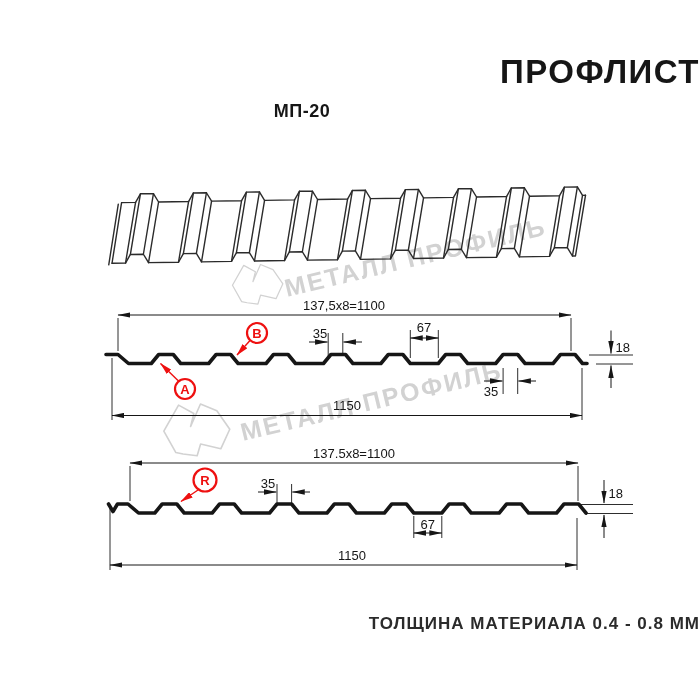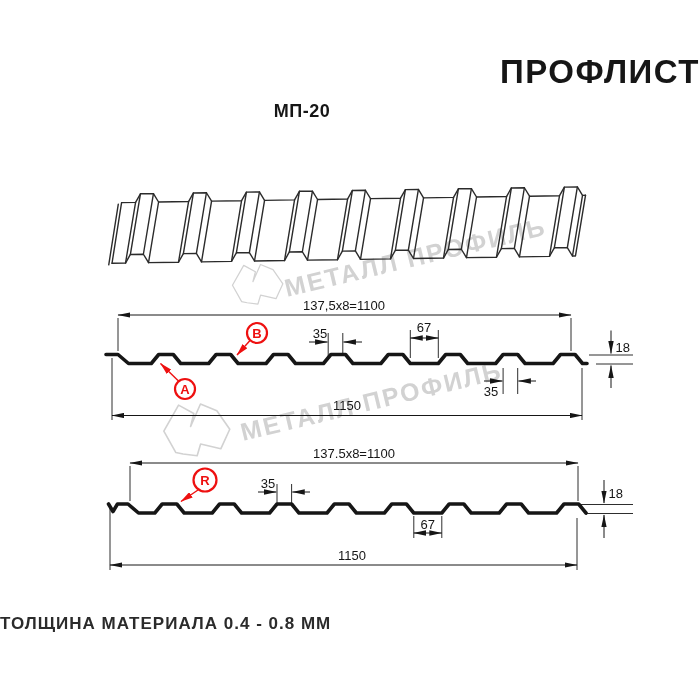--- a/index.html
+++ b/index.html
@@ -3,21 +3,21 @@
 <meta charset="utf-8">
 <style>
   :root{ --red:#ee1010; --ink:#161616; --wm:#d2d2d2; }
   html,body{margin:0;padding:0;background:#ffffff;}
   body{width:700px;height:700px;position:relative;overflow:hidden;
        font-family:"Liberation Sans", sans-serif;}
   .title{position:absolute;top:55px;left:0;width:700px;text-align:right;
          font-size:33px;font-weight:bold;letter-spacing:1.5px;color:var(--ink);line-height:1;}
   .subtitle{position:absolute;top:102px;left:0;width:604px;text-align:center;
          font-size:18px;font-weight:bold;letter-spacing:0.5px;color:var(--ink);line-height:1;}
-  .footer{position:absolute;top:615px;left:0;width:700px;text-align:left;
+  .footer{position:absolute;top:615px;left:0;width:700px;text-align:right;
          font-size:17px;font-weight:bold;letter-spacing:1px;color:#2b2b2b;line-height:1;}
   svg.canvas{position:absolute;left:0;top:0;}
   .sheet3d{stroke:#2b2b2b;stroke-width:1.4;fill:none;stroke-linejoin:round;stroke-linecap:round;}
   .prof{stroke:var(--ink);stroke-width:3.6;fill:none;stroke-linejoin:round;stroke-linecap:round;}
   .dimln{stroke:var(--ink);stroke-width:1;fill:none;}
   .extln{stroke:var(--ink);stroke-width:0.9;fill:none;}
   .dimtx{font-family:"Liberation Sans",sans-serif;font-size:13px;fill:var(--ink);}
   .mid{text-anchor:middle;}
   .m-ink{fill:var(--ink);}
   .m-red{fill:var(--red);}

